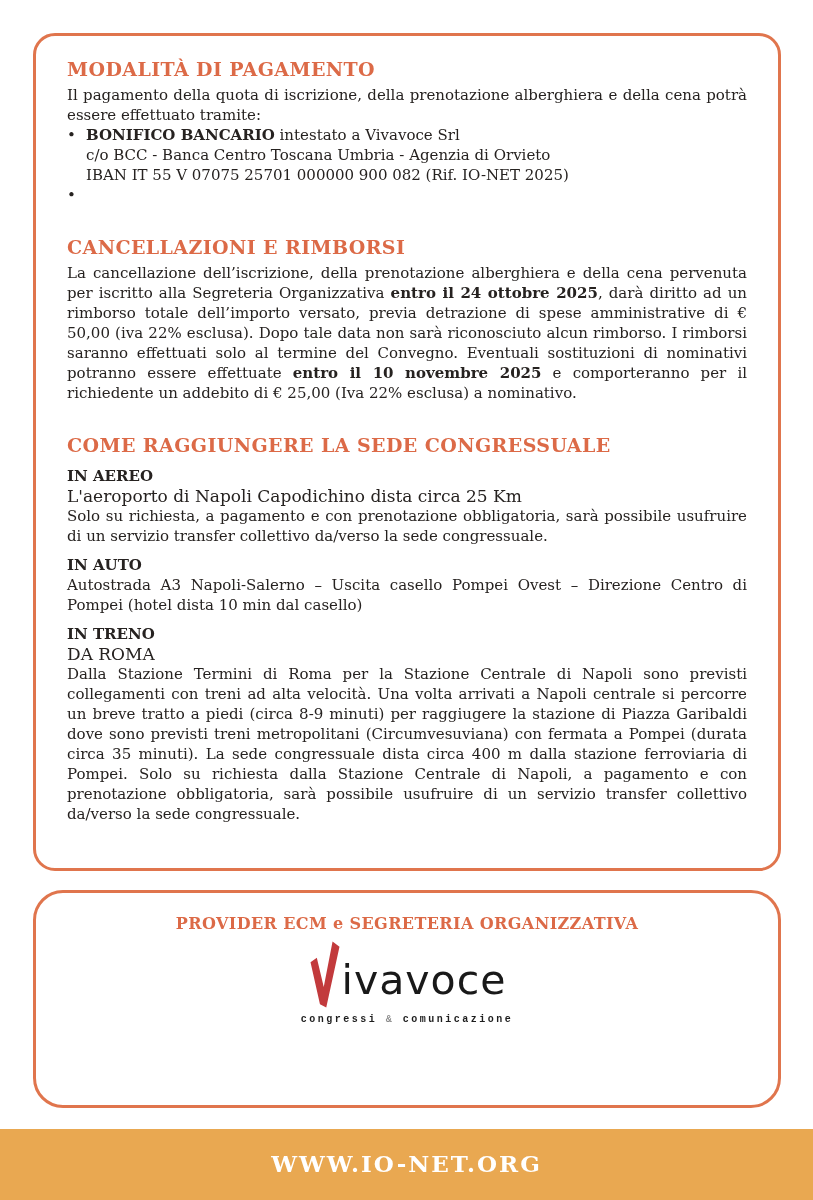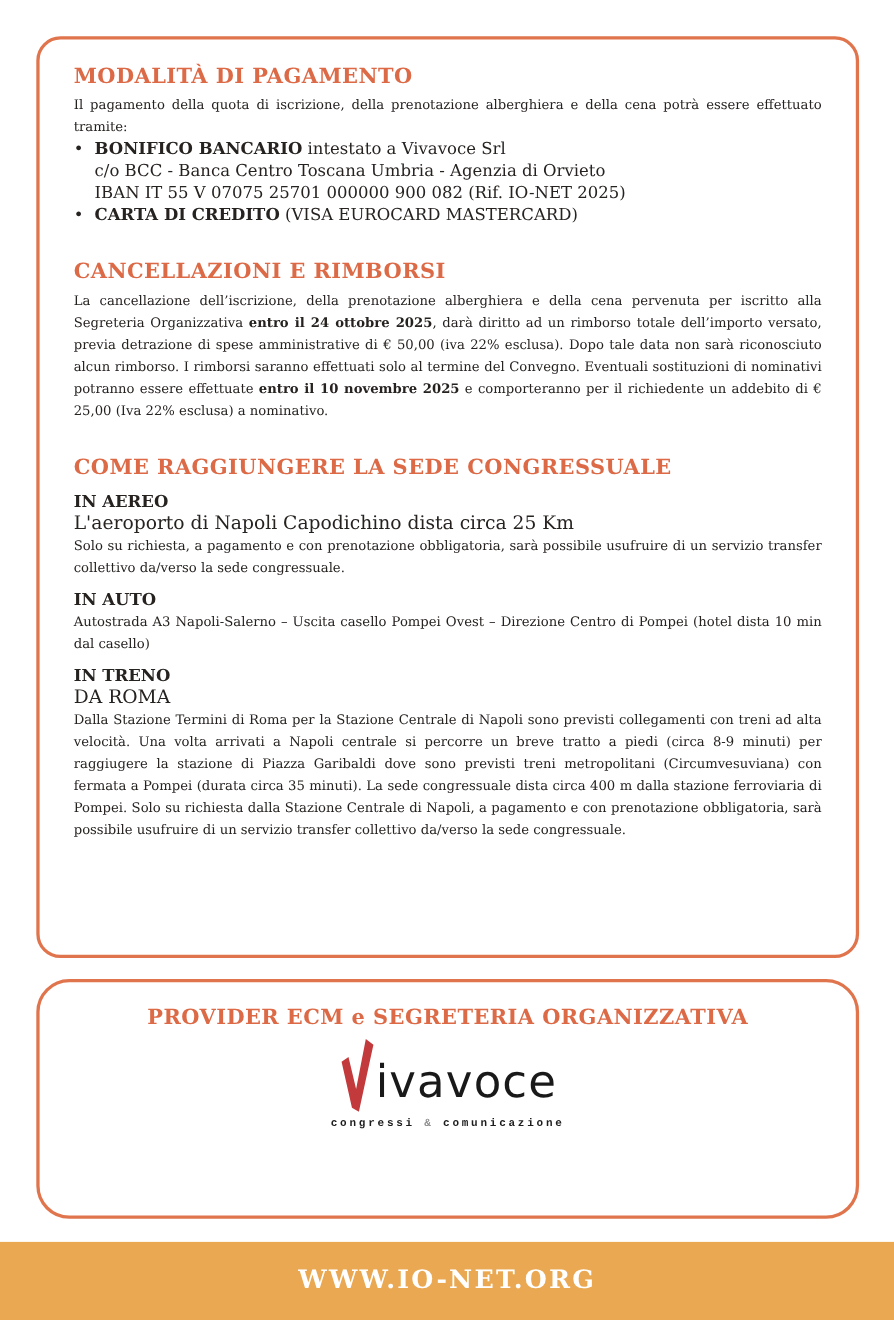--- a/index.html
+++ b/index.html
@@ -10,31 +10,31 @@
   .rounded-box { position:absolute; left:33px; width:748px;
                  border:3px solid #e0754d; background:#ffffff; }
   .main-box { top:33px; height:838px; border-radius:22px; padding:21px 31px 0 31px; }
   .provider-box { top:890px; height:218px; border-radius:30px; text-align:center; padding-top:21px; }
 
   .sec-heading { color:#dc6a47; font-size:19px; font-weight:bold;
                  letter-spacing:0.4px; line-height:24px; margin-bottom:4px; }
   .section { margin-top:30px; }
   .section:first-child { margin-top:0; }
 
-  .body-text { font-size:12px; line-height:20px; text-align:justify; }
+  .body-text { font-size:15px; line-height:20px; text-align:justify; }
   .line { font-size:17px; line-height:20px; }
 
   .bullet-item { display:flex; font-size:15px; line-height:20px; }
   .bullet-glyph { width:19px; flex:none; }
   .indent { padding-left:19px; font-size:15px; line-height:20px; }
 
   .sub { margin-top:9px; }
   .sub-title { font-weight:bold; font-size:15px; line-height:20px; }
 
-  .provider-heading { color:#dc6a47; font-size:19px; font-weight:bold; letter-spacing:0.4px; }
+  .provider-heading { color:#dc6a47; font-size:16px; font-weight:bold; letter-spacing:0.4px; }
 
   .logo { margin-top:6px; }
   .logo-row { display:flex; justify-content:center; align-items:flex-start; height:74px; }
   .logo-v { width:34px; height:72px; flex:none; }
   .logo-word { font-family:"DejaVu Sans", sans-serif; font-size:41px; line-height:1;
                letter-spacing:1px; color:#191919; margin-top:21px; }
   .logo-tagline { font-family:Liberation Mono, monospace; font-size:10px; font-weight:bold;
                   letter-spacing:2.5px; color:#1d1d1d; margin-top:1px; }
   .amp { color:#8d8d8d; }
 
@@ -59,21 +59,20 @@
       <div class="sec-heading">MODALITÀ DI PAGAMENTO</div>
       <div class="body-text">Il pagamento della quota di iscrizione, della prenotazione alberghiera e della cena potrà essere effettuato tramite:</div>
       <div class="bullet-item">
         <span class="bullet-glyph">•</span>
         <span><b>BONIFICO BANCARIO</b><span> intestato a Vivavoce Srl</span></span>
       </div>
       <div class="indent">c/o BCC - Banca Centro Toscana Umbria - Agenzia di Orvieto</div>
       <div class="indent">IBAN IT 55 V 07075 25701 000000 900 082 (Rif. IO-NET 2025)</div>
       <div class="bullet-item">
         <span class="bullet-glyph">•</span>
-        <span><b>CARTA DI CREDITO</b><span> (VISA EUROCARD MASTERCARD)</span></span>
       </div>
     </div>
 
     <div class="section">
       <div class="sec-heading">CANCELLAZIONI E RIMBORSI</div>
       <div class="body-text"><span>La cancellazione dell’iscrizione, della prenotazione alberghiera e della cena pervenuta per iscritto alla Segreteria Organizzativa </span><b>entro il 24 ottobre 2025</b><span>, darà diritto ad un rimborso totale dell’importo versato, previa detrazione di spese amministrative di € 50,00 (iva 22% esclusa). Dopo tale data non sarà riconosciuto alcun rimborso. I rimborsi saranno effettuati solo al termine del Convegno. Eventuali sostituzioni di nominativi potranno essere effettuate </span><b>entro il 10 novembre 2025</b><span> e comporteranno per il richiedente un addebito di € 25,00 (Iva 22% esclusa) a nominativo.</span></div>
     </div>
 
     <div class="section">
       <div class="sec-heading">COME RAGGIUNGERE LA SEDE CONGRESSUALE</div>

